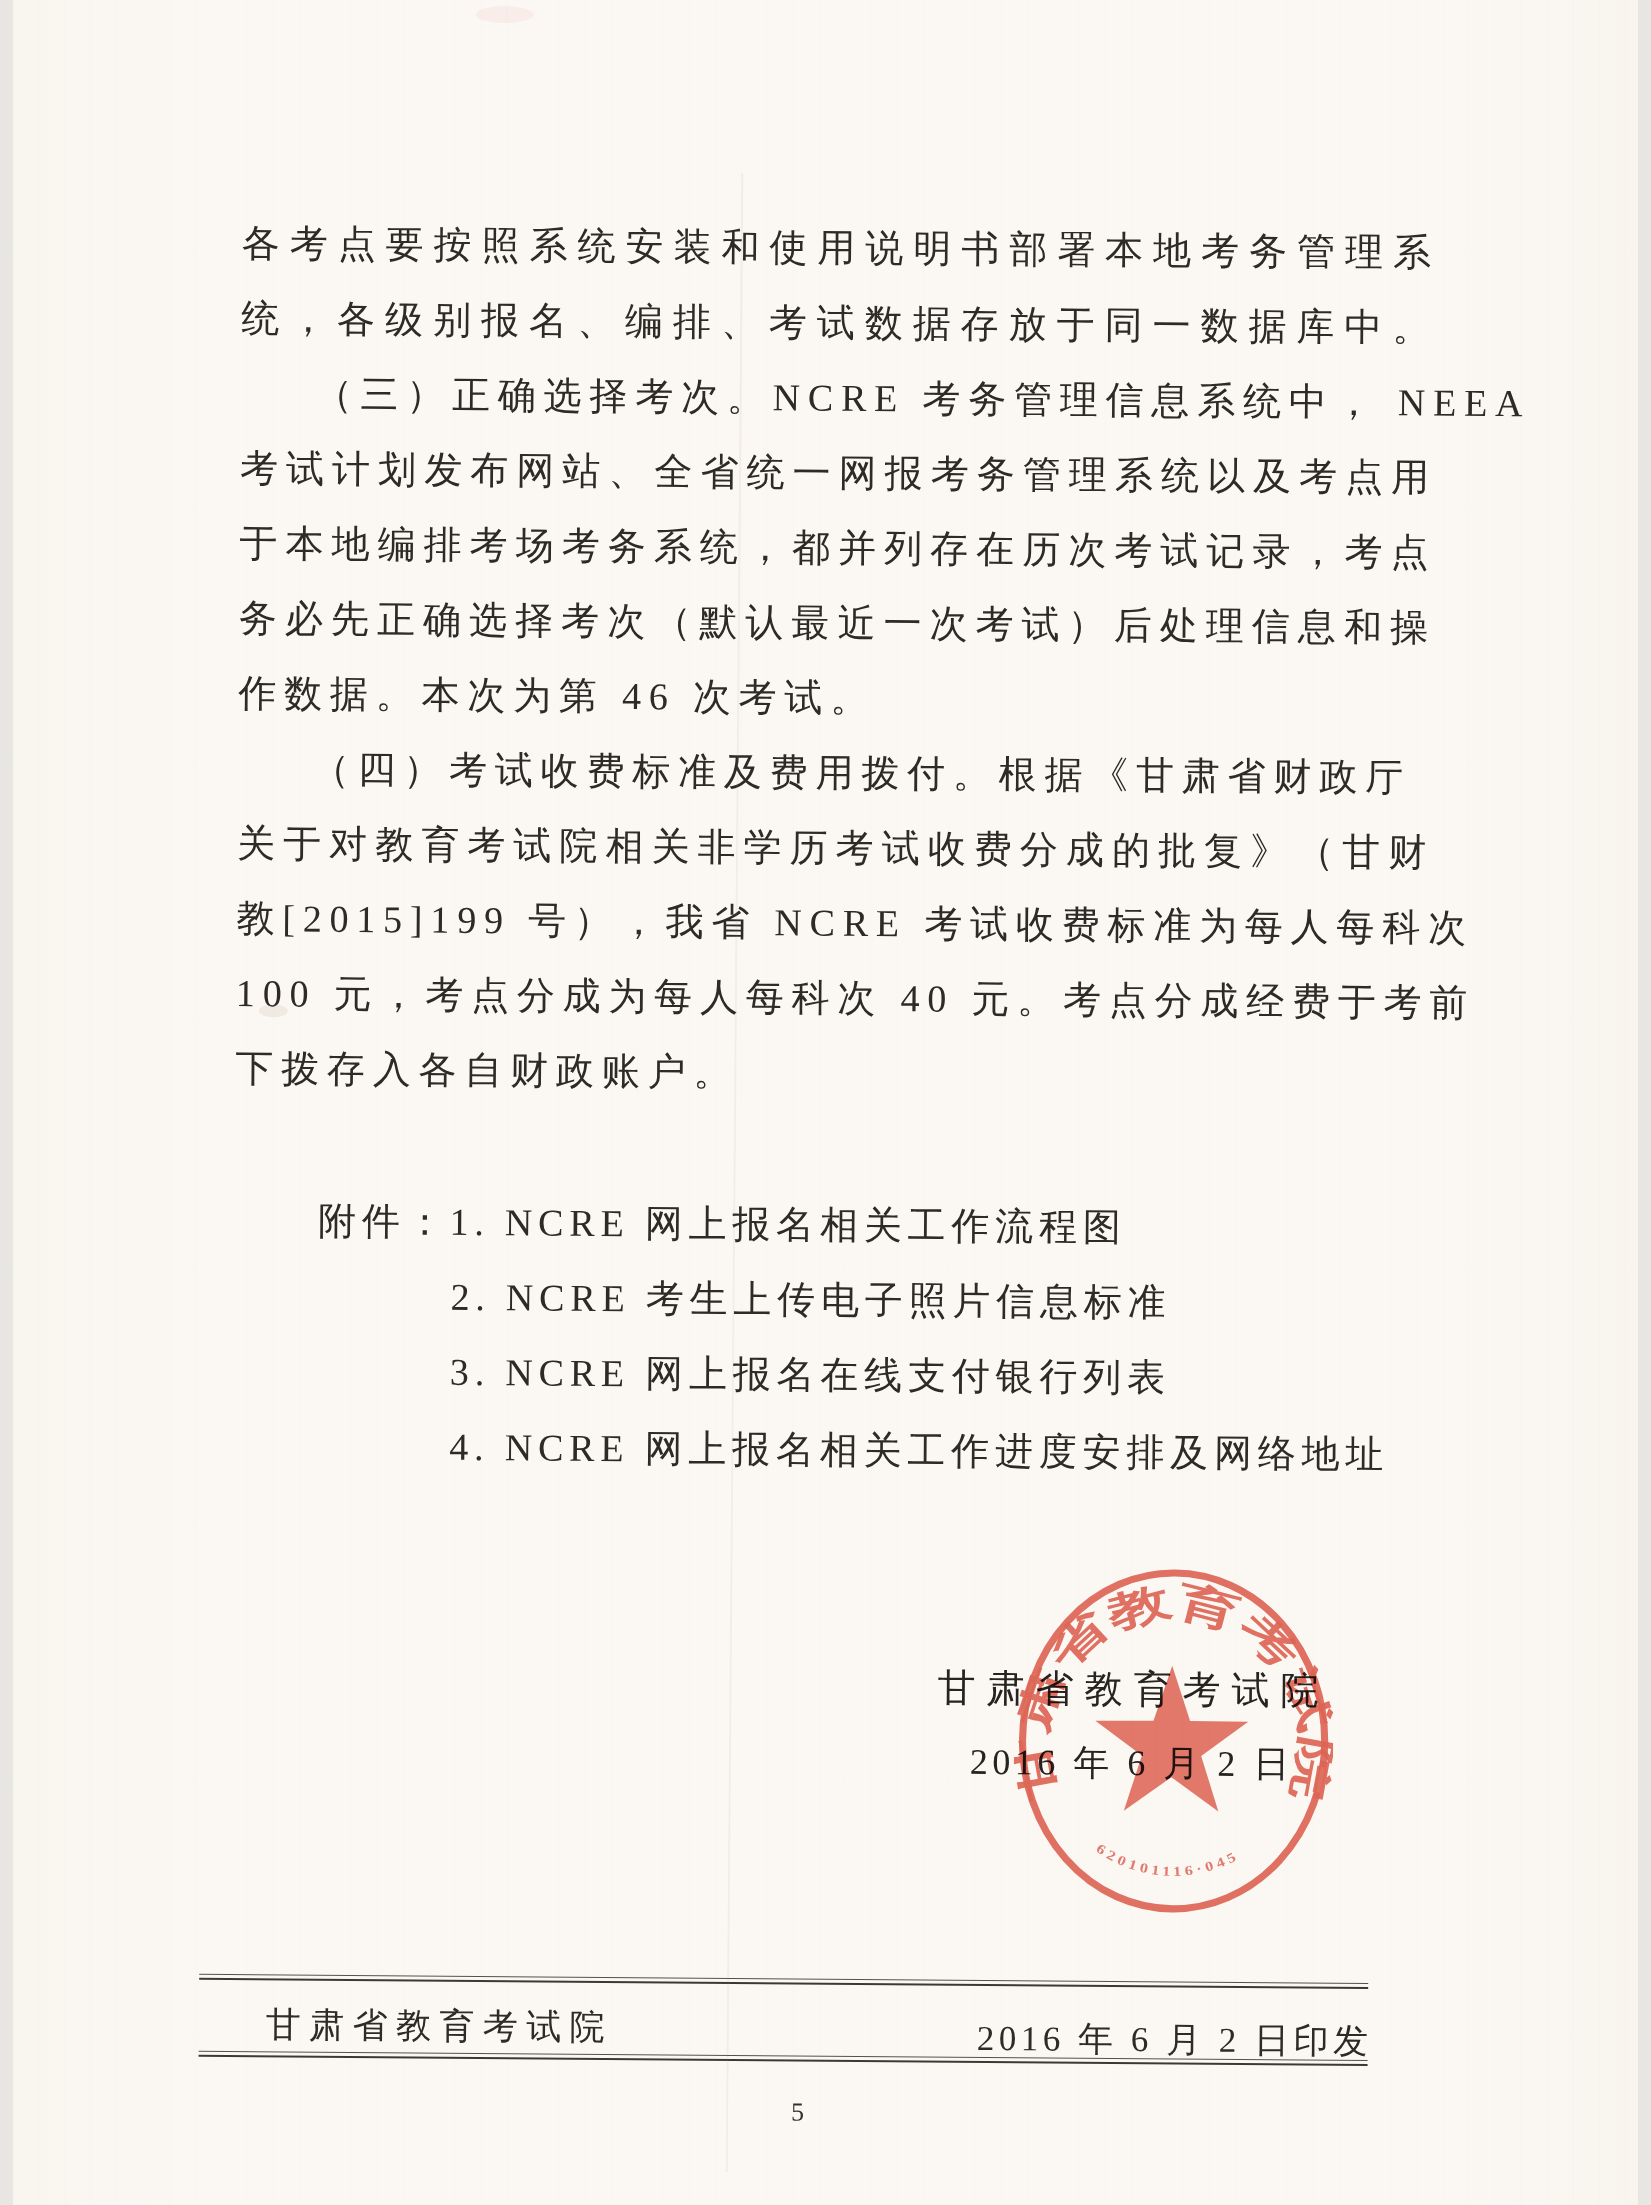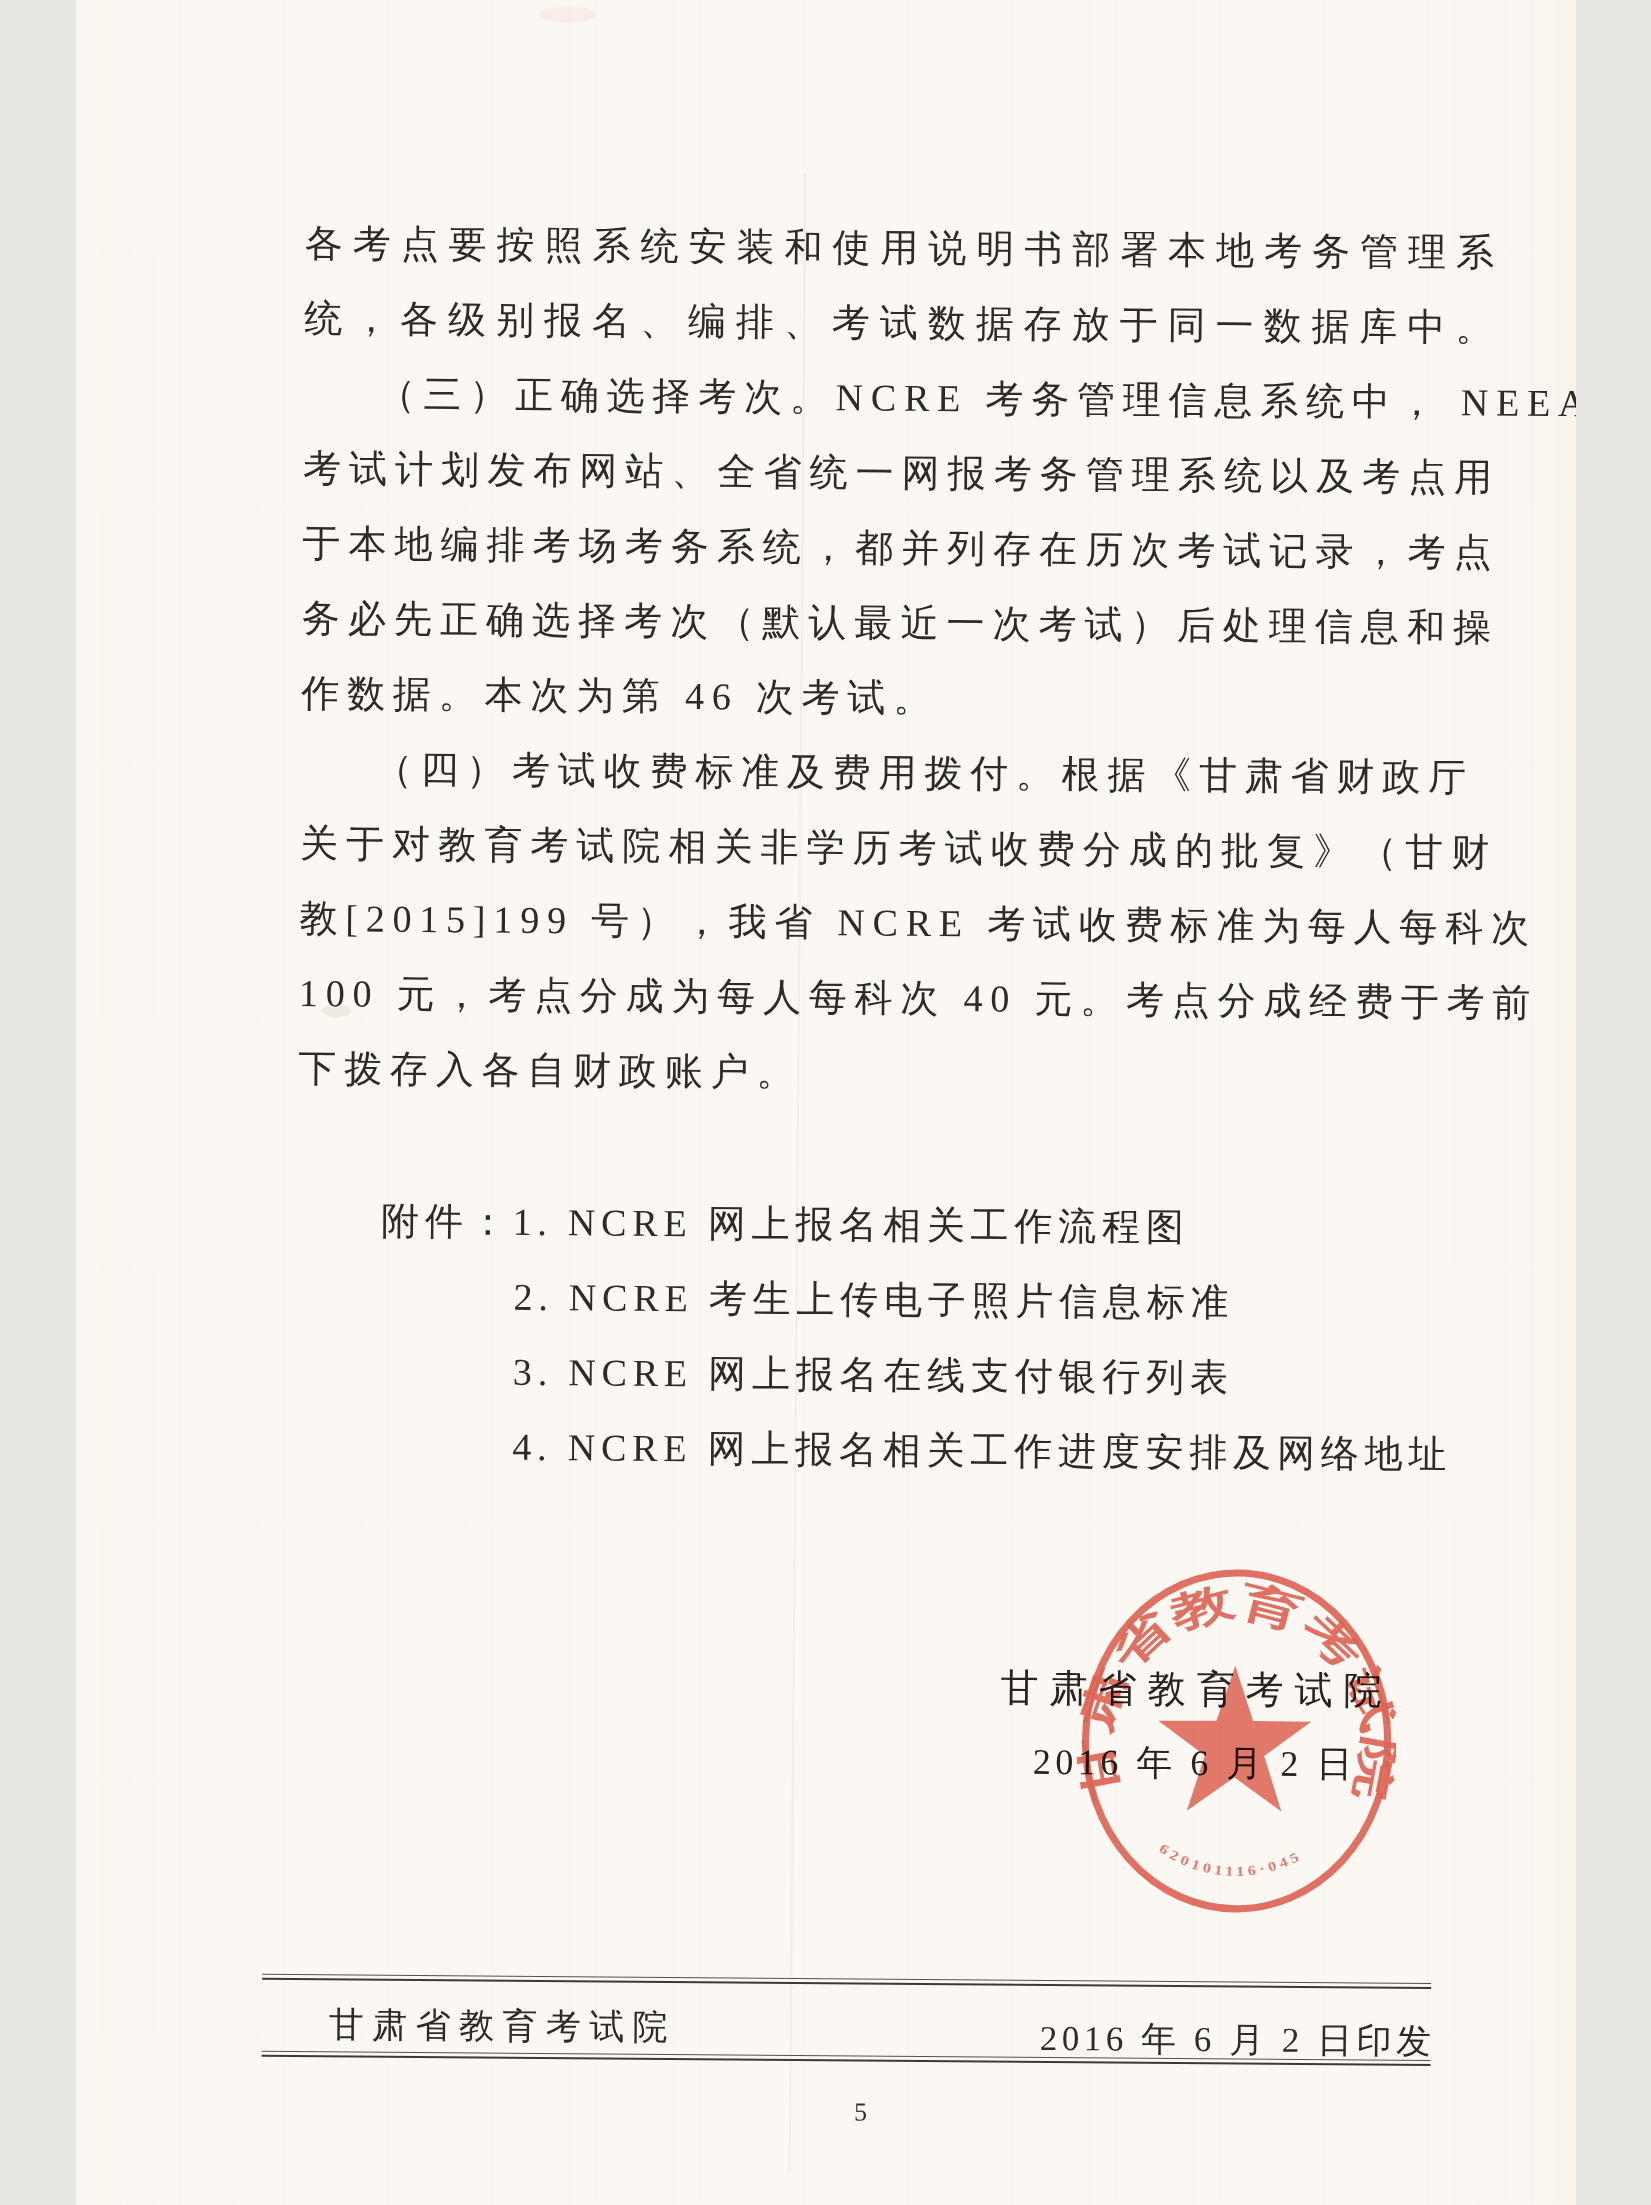--- a/index.html
+++ b/index.html
@@ -1,18 +1,18 @@
 <!DOCTYPE html>
 <html style="--seal-color: #d8503f;font-size:10.4px"><head>
 <meta charset="utf-8">
 <style>
   html,body{margin:0;padding:0;background:#e8e6e2;}
   .page{
     position:relative;
-    width:1500px;height:2205px;
+    width:1625px;height:2205px;
     margin:0 auto;
     background:#fbf8f3;
     background-image:
       linear-gradient(90deg, rgba(245,238,230,.35) 0%, rgba(255,255,255,0) 12%, rgba(255,255,255,0) 88%, rgba(243,236,228,.35) 100%),
       repeating-linear-gradient(90deg, rgba(225,205,195,.05) 0px, rgba(255,255,255,0) 1.9px, rgba(255,255,255,0) 24px, rgba(228,210,200,.05) 26px);
     overflow:hidden;
     font-family:"Liberation Serif","DejaVu Serif",serif;
     color:#2b2824;
   }
   .scan{position:absolute;left:0;top:0;width:100%;height:100%;

